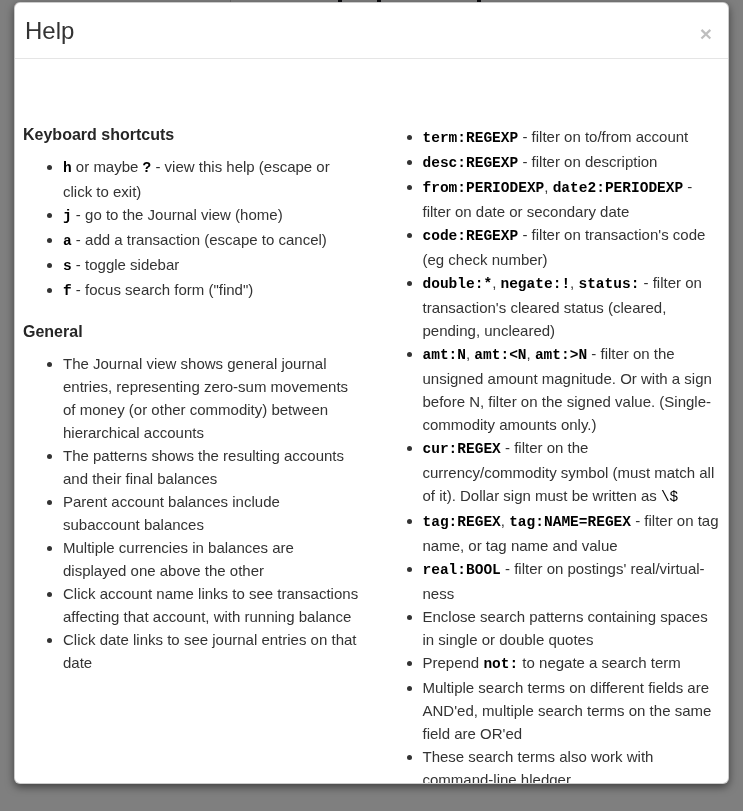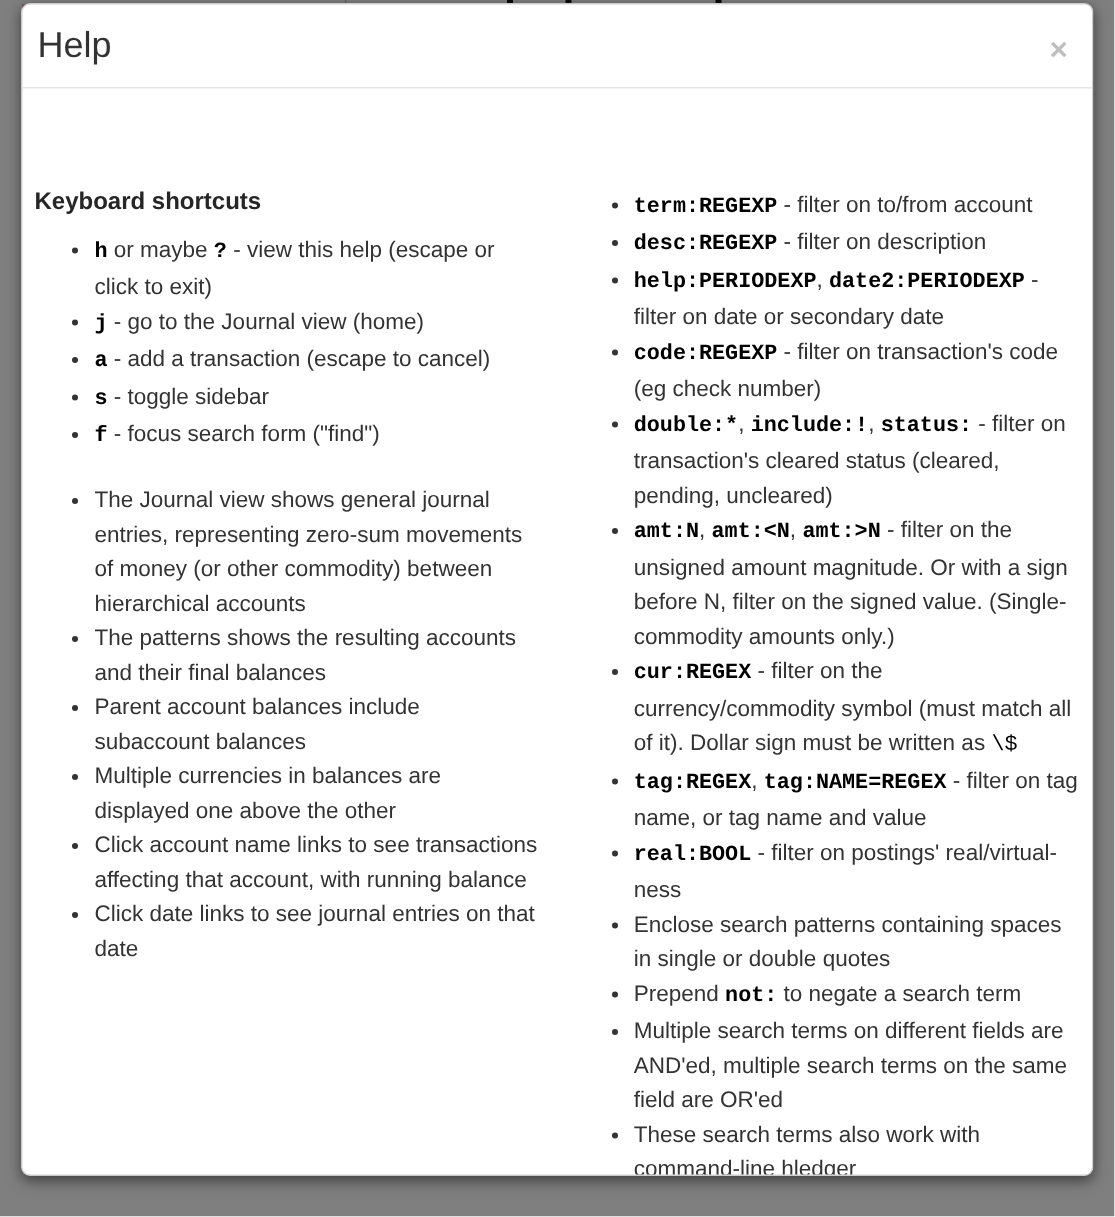--- a/index.html
+++ b/index.html
@@ -78,36 +78,37 @@
   <div class="modal-body">
     <div class="col" id="col-left">
         <div class="section-heading">Keyboard shortcuts</div>
         <ul>
           <li><code class="kbd">h</code> or maybe <code class="kbd">?</code> - view this help (escape or click to exit)</li>
           <li><code class="kbd">j</code> - go to the Journal view (home)</li>
           <li><code class="kbd">a</code> - add a transaction (escape to cancel)</li>
           <li><code class="kbd">s</code> - toggle sidebar</li>
           <li><code class="kbd">f</code> - focus search form ("find")</li>
         </ul>
+        <div class="section-heading">General</div>
         <ul>
           <li>The Journal view shows general journal entries, representing zero-sum movements of money (or other commodity) between hierarchical accounts</li>
           <li>The patterns shows the resulting accounts and their final balances</li>
           <li>Parent account balances include subaccount balances</li>
           <li>Multiple currencies in balances are displayed one above the other</li>
           <li>Click account name links to see transactions affecting that account, with running balance</li>
           <li>Click date links to see journal entries on that date</li>
         </ul>
       </div>
     <div class="col" id="col-right">
         <ul>
           <li><code class="kbd">term:REGEXP</code> - filter on to/from account</li>
           <li><code class="kbd">desc:REGEXP</code> - filter on description</li>
-          <li><code class="kbd">help:PERIODEXP</code>, <code class="kbd">date2:PERIODEXP</code> - filter on date or secondary date</li>
+          <li><code class="kbd">from:PERIODEXP</code>, <code class="kbd">date2:PERIODEXP</code> - filter on date or secondary date</li>
           <li><code class="kbd">code:REGEXP</code> - filter on transaction's code (eg check number)</li>
-          <li><code class="kbd">double:*</code>, <code class="kbd">include:!</code>, <code class="kbd">status:</code> - filter on transaction's cleared status (cleared, pending, uncleared)</li>
+          <li><code class="kbd">double:*</code>, <code class="kbd">negate:!</code>, <code class="kbd">status:</code> - filter on transaction's cleared status (cleared, pending, uncleared)</li>
           <li><code class="kbd">amt:N</code>, <code class="kbd">amt:&lt;N</code>, <code class="kbd">amt:&gt;N</code> - filter on the unsigned amount magnitude. Or with a sign before N, filter on the signed value. (Single-commodity amounts only.)</li>
           <li><code class="kbd">cur:REGEX</code> - filter on the currency/commodity symbol (must match all of it). Dollar sign must be written as <code class="mono">\$</code></li>
           <li><code class="kbd">tag:REGEX</code>, <code class="kbd">tag:NAME=REGEX</code> - filter on tag name, or tag name and value</li>
           <li><code class="kbd">real:BOOL</code> - filter on postings' real/virtual-ness</li>
           <li>Enclose search patterns containing spaces in single or double quotes</li>
           <li>Prepend <code class="kbd">not:</code> to negate a search term</li>
           <li>Multiple search terms on different fields are AND'ed, multiple search terms on the same field are OR'ed</li>
           <li>These search terms also work with command-line hledger</li>
         </ul>
       </div>

